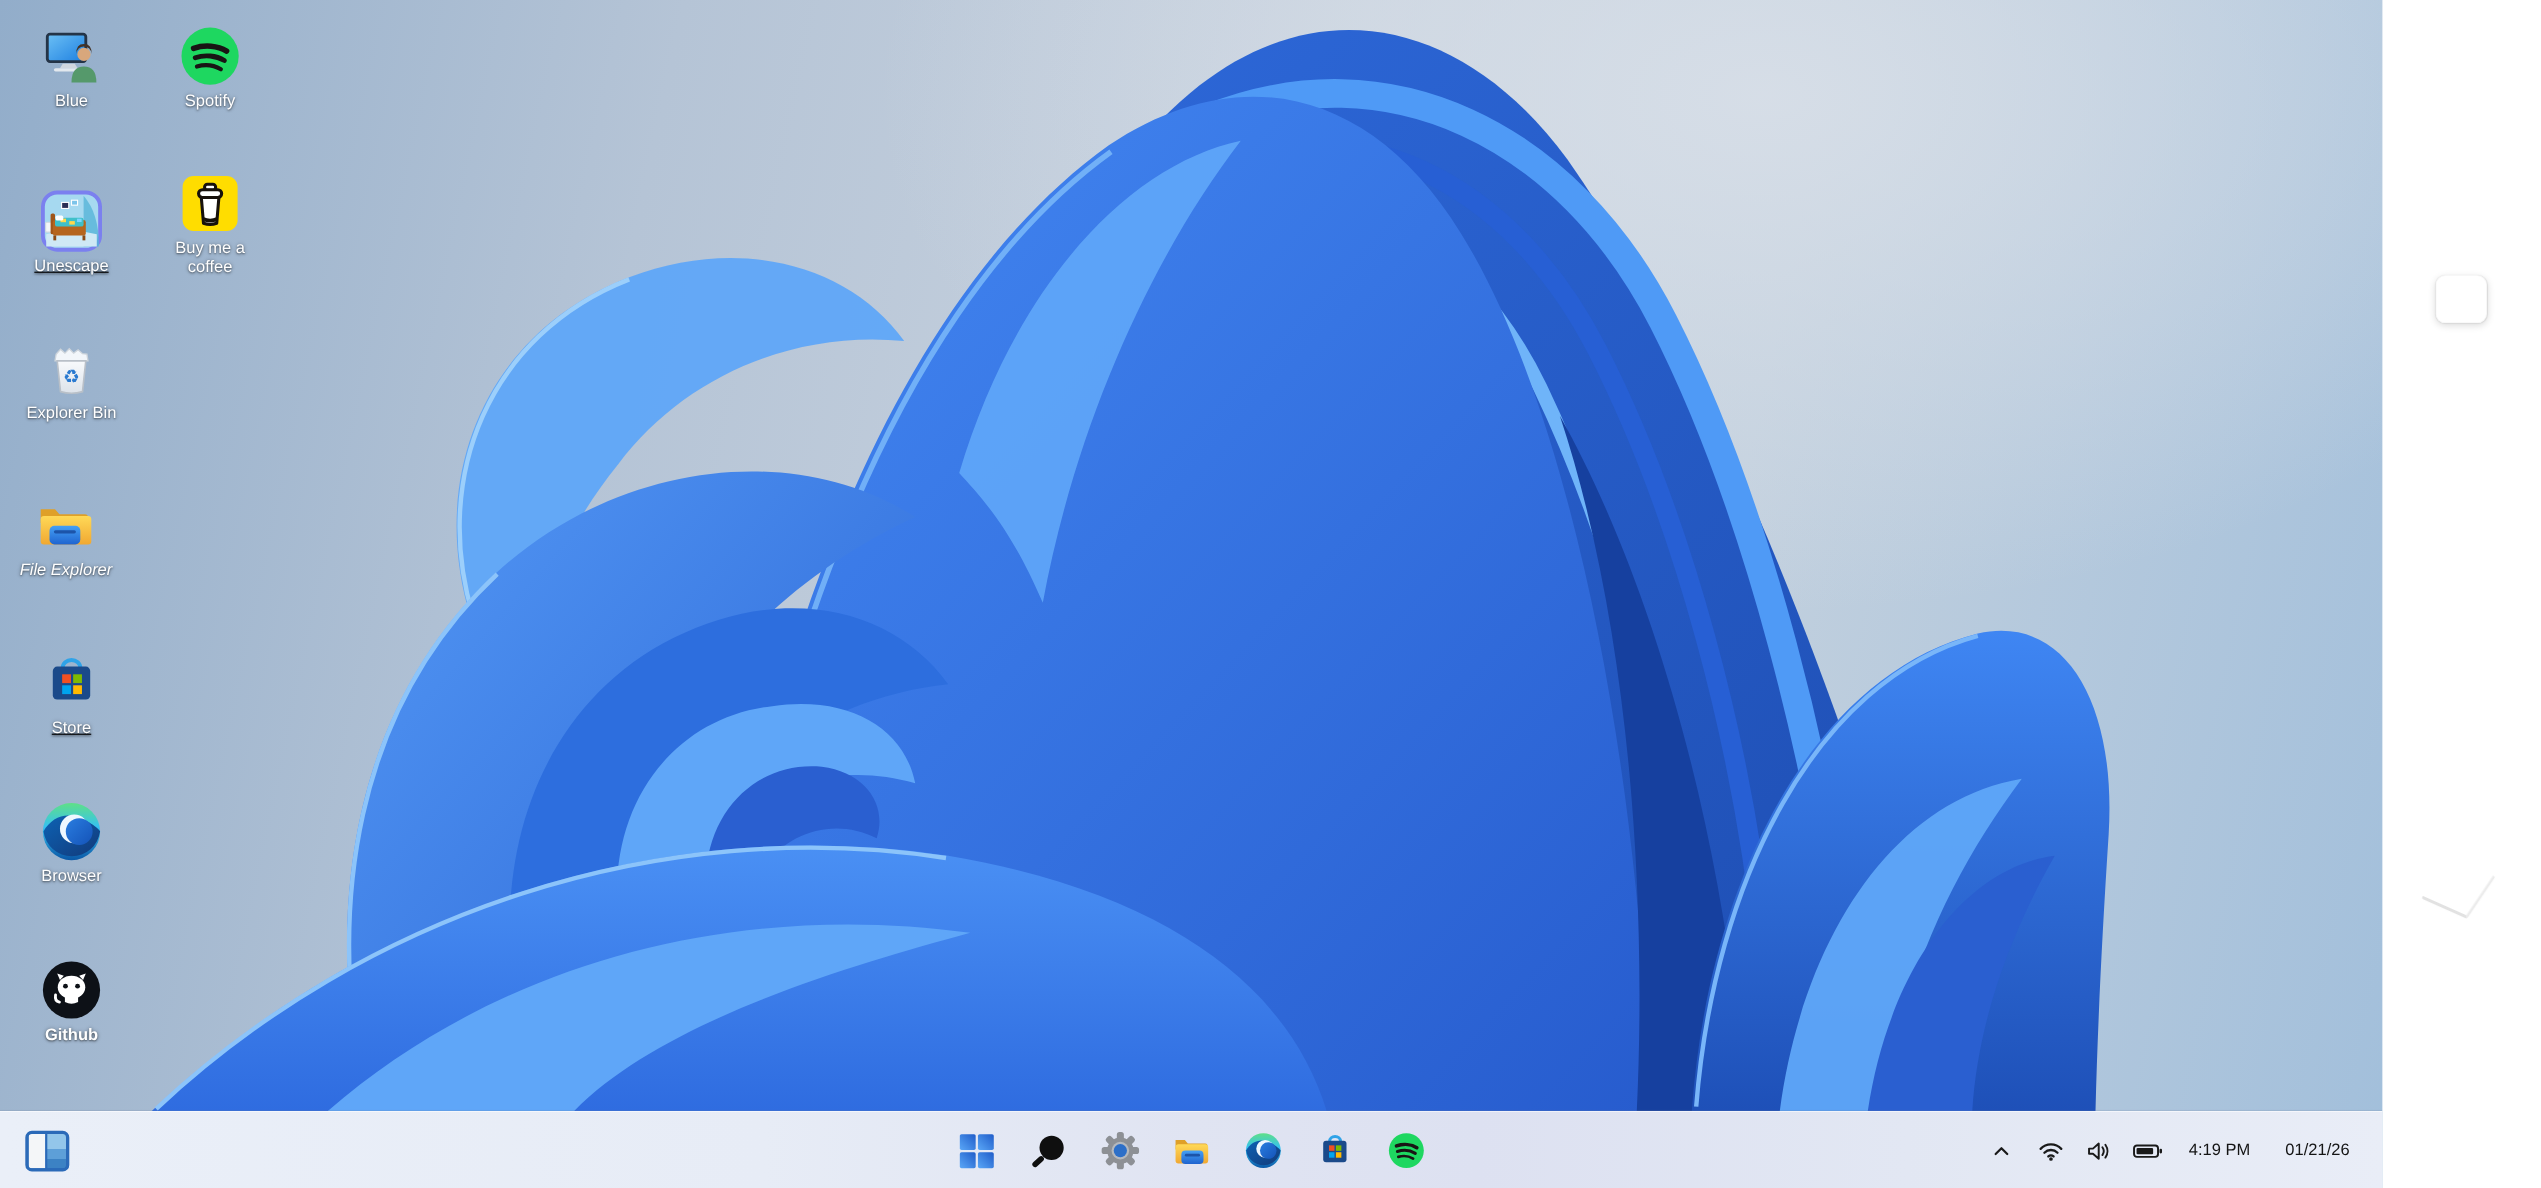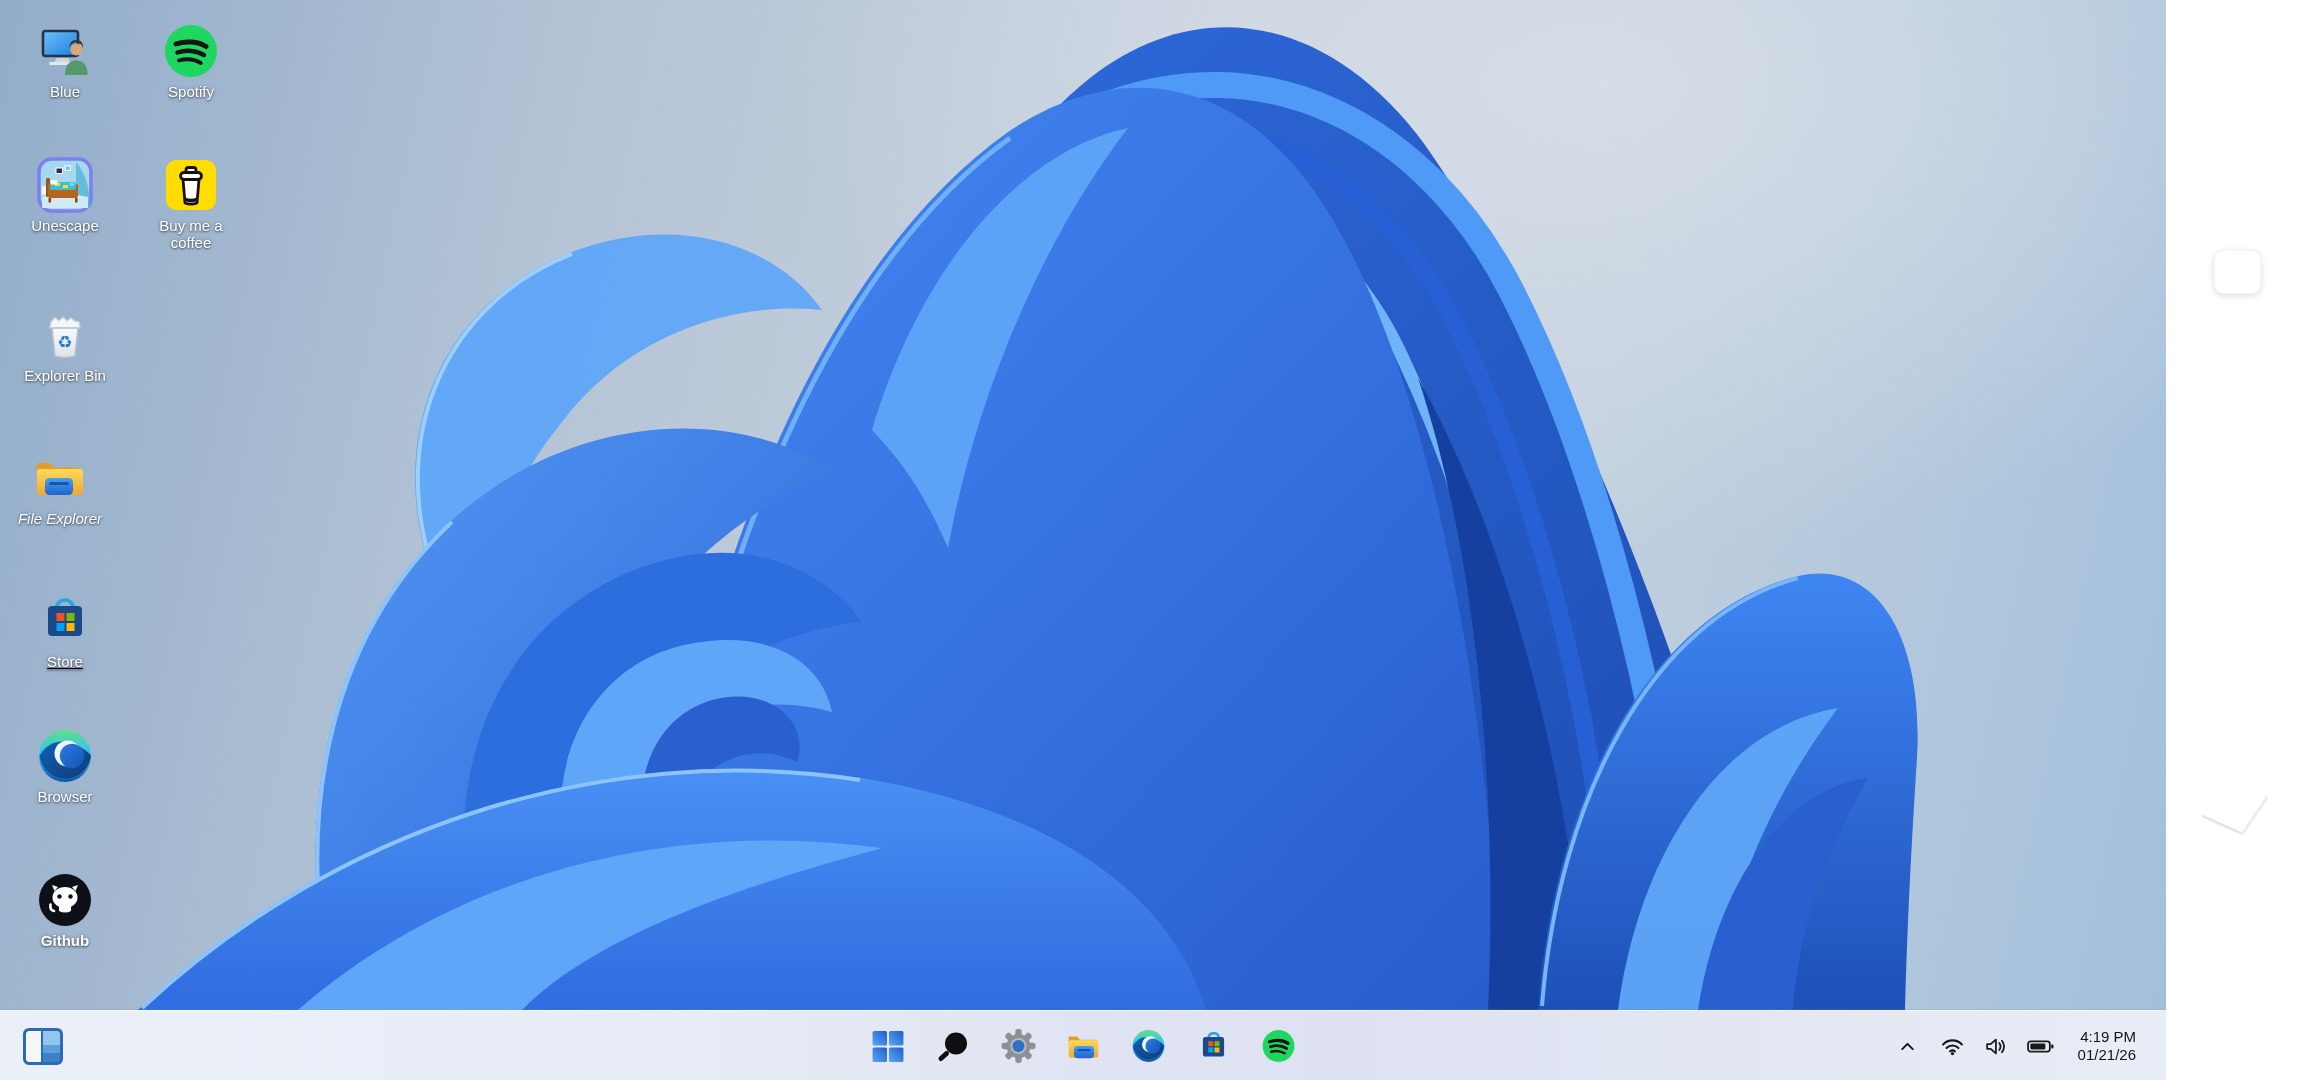--- a/index.html
+++ b/index.html
@@ -18,21 +18,21 @@
 
   
   .dicon { position:absolute; width:104px; display:flex; flex-direction:column; align-items:center; cursor:default; }
   .dicon .art { width:58px; height:58px; display:flex; align-items:center; justify-content:center; }
   .dicon .label {
     margin-top:3px; font-size:15px; line-height:17px; color:#fff; text-align:center;
     text-shadow:0 1px 2px rgba(0,0,0,.55), 0 0 4px rgba(0,0,0,.28); max-width:104px;
   }
   #di-blue      { left:13px;  top:22px;  }
   #di-spotify   { left:139px; top:22px;  }
-  #di-unescape  { left:13px;  top:156px; }
+  #di-unescape  { left:13px;  top:172px;text-decoration:underline; }
   #di-coffee    { left:139px; top:156px; }
   #di-recycle   { left:13px;  top:306px; }
   #di-explorer  { left:8px;  top:449px;font-style:italic; }
   #di-store     { left:13px;  top:592px;text-decoration:underline; }
   #di-browser   { left:13px;  top:727px; }
   #di-github    { left:13px;  top:871px;font-weight:bold; }
 
   
   .taskbar {
     position:absolute; left:0; bottom:0; width:2166px; height:70px;
@@ -43,21 +43,21 @@
   .tb-widgets { position:absolute; left:20px; top:13px; width:46px; height:44px; display:flex; align-items:center; justify-content:center; border-radius:6px; }
   .widgets-art { width:40px; height:37px; border:3px solid #2b6ab8; border-radius:6px; background:#2b6ab8; display:flex; overflow:hidden; }
   .widgets-art .wpane-l { width:45%; background:#f4f6f8; border-radius:2px 0 0 2px; }
   .widgets-art .wpane-r { flex:1; background:linear-gradient(180deg,#93c6ea 0%,#93c6ea 45%,#5d9fd8 45%,#5d9fd8 72%,#3c82c4 72%,#3c82c4 100%); border-radius:0 2px 2px 0; margin-left:2px; }
   .tb-center { position:absolute; left:1083px; top:0; height:70px; transform:translateX(-50%); display:flex; align-items:center; gap:18px; }
   .tb-btn { width:47px; height:47px; border-radius:7px; display:flex; align-items:center; justify-content:center; }
   .tb-btn svg { display:block; }
   .tb-tray { position:absolute; right:30px; top:0; height:70px; display:flex; align-items:center; }
   .tray-ico { display:flex; align-items:center; justify-content:center; margin-left:20px; }
   .tray-ico:first-child { margin-left:0; margin-right:4px; }
-  .tb-clock { margin-left:24px; display:flex; flex-direction:column; align-items:flex-end; color:#141414; font-size:15px; line-height:18px; }
+  .tb-clock { margin-left:24px; display:flex; flex-direction:row; align-items:flex-end; color:#141414; font-size:15px; line-height:18px;gap:32px; }
 
   
   .side-panel { position:absolute; left:2166px; top:0; width:144px; height:1080px; background:#ffffff; }
   .side-button {
     position:absolute; left:48px; top:250px; width:47px; height:44px; border-radius:9px;
     background:#fff; border:1px solid rgba(0,0,0,.03);
     box-shadow:0 2px 7px rgba(0,0,0,.13), 0 0 1px rgba(0,0,0,.08);
   }
   .ghost-chevron {
     position:absolute; left:46px; top:784px; width:46px; height:46px;

